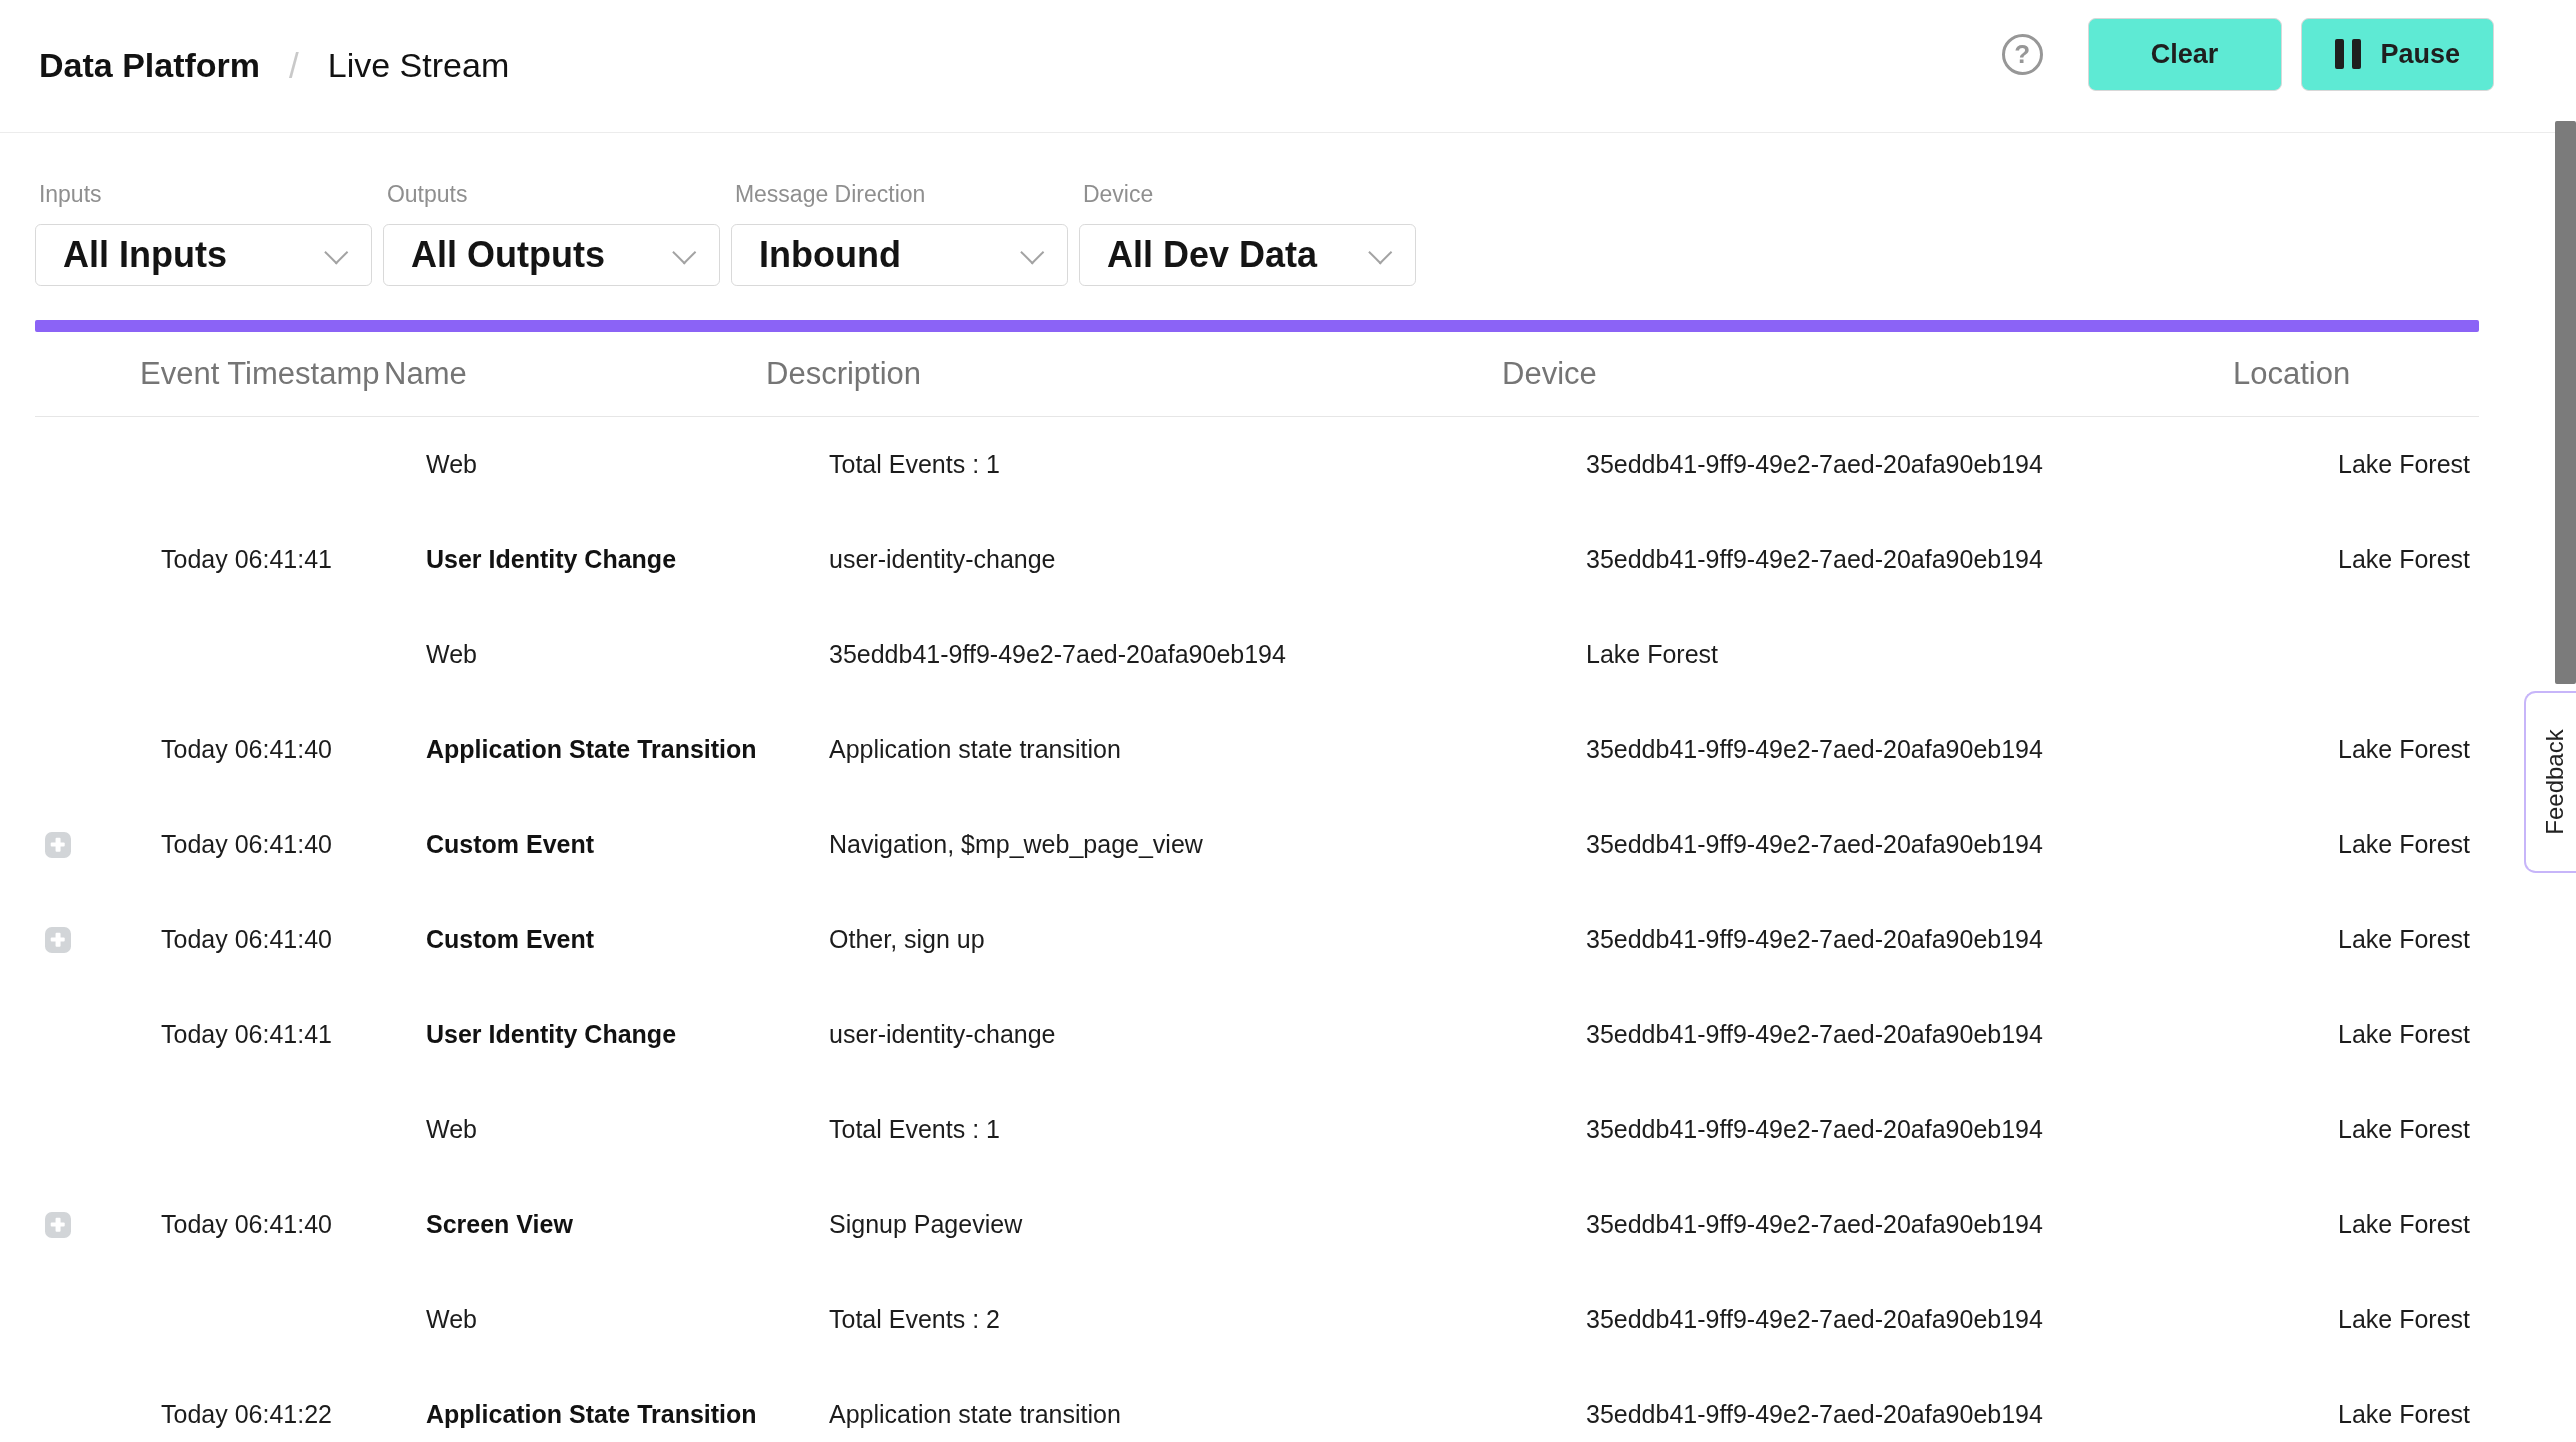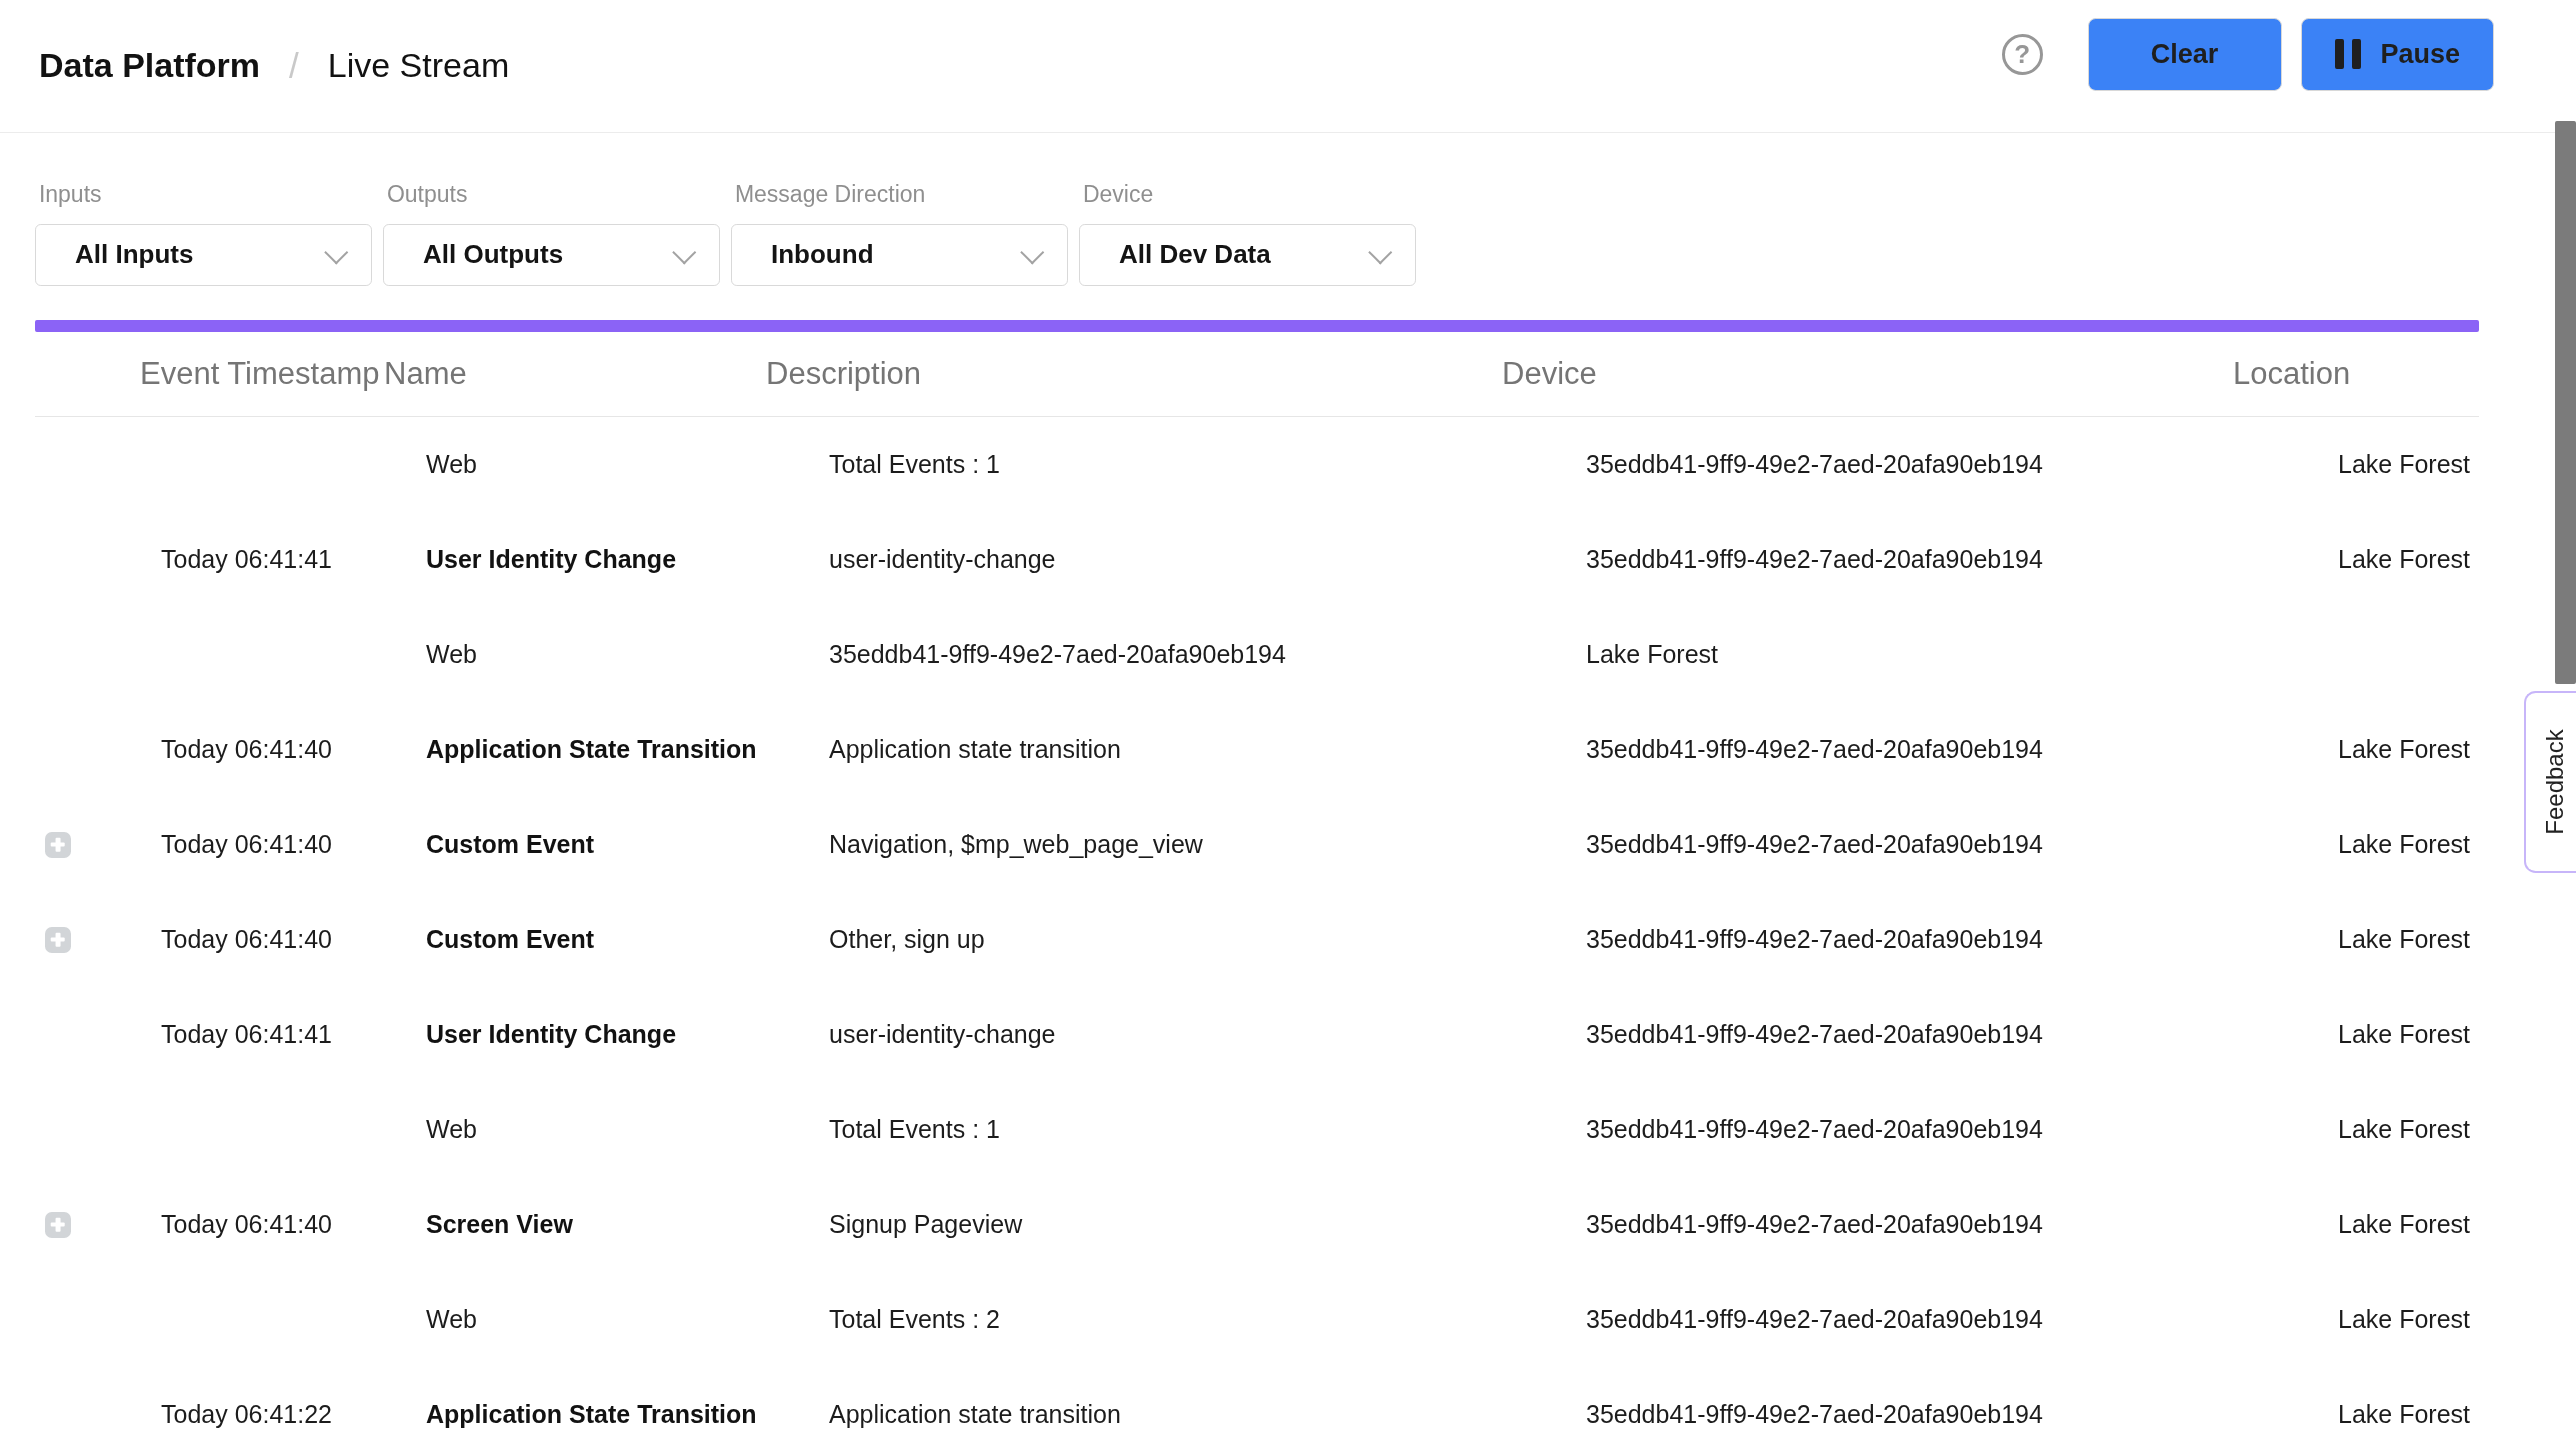--- a/index.html
+++ b/index.html
@@ -36,21 +36,21 @@
   .help-circle {
     width: 41px; height: 41px;
     border: 3.9px solid #979797; border-radius: 50%;
     color: #979797; font-size: 26px; font-weight: 700;
     display: flex; align-items: center; justify-content: center;
     margin-right: 45px; cursor: pointer;
     line-height: 1;
   }
   .btn {
     height: 73px;
-    background: #3b82f6;
+    background: #5eead4;
     border: 1.9px solid #d8d8d8; border-radius: 7.8px;
     font-family: inherit;
     font-size: 27px; font-weight: 700; color: #1f1f1f;
     display: flex; align-items: center; justify-content: center;
     cursor: pointer;
   }
   .btn-clear { width: 194px; margin-right: 19.4px; }
   .btn-pause { width: 193px; }
   .pause-glyph { display: flex; gap: 8.7px; margin-right: 19.4px; }
   .pause-glyph i { display: block; width: 8.7px; height: 30px; background: #1f1f1f; border-radius: 1.9px; }
@@ -58,23 +58,23 @@
   
   .filters { position: absolute; left: 35px; top: 181px; height: 107px; width: 2444px; }
   .filter-group { position: absolute; top: 0; width: 337px; }
   .fg-0 { left: 0; } .fg-1 { left: 348px; } .fg-2 { left: 696px; } .fg-3 { left: 1044px; }
   .filter-label { font-size: 23px; color: #8f8f8f; margin: 0 0 15.5px 3.9px; line-height: 27px; }
   .select {
     height: 62px; width: 100%;
     border: 1.9px solid #d9d9d9; border-radius: 5.8px;
     background: #fff;
     display: flex; align-items: center;
-    padding: 0 58px 0 39px;
+    padding: 0 58px 0 27px;
     position: relative;
-    font-size: 26px; font-weight: 700; color: #141414;
+    font-size: 36px; font-weight: 700; color: #141414;
     cursor: pointer;
   }
   .chevron {
     position: absolute; right: 27px; top: 50%;
     width: 16.5px; height: 16.5px;
     border-right: 2.9px solid #a3a3a3; border-bottom: 2.9px solid #a3a3a3;
     transform: translateY(-68%) rotate(45deg);
   }
 
   

